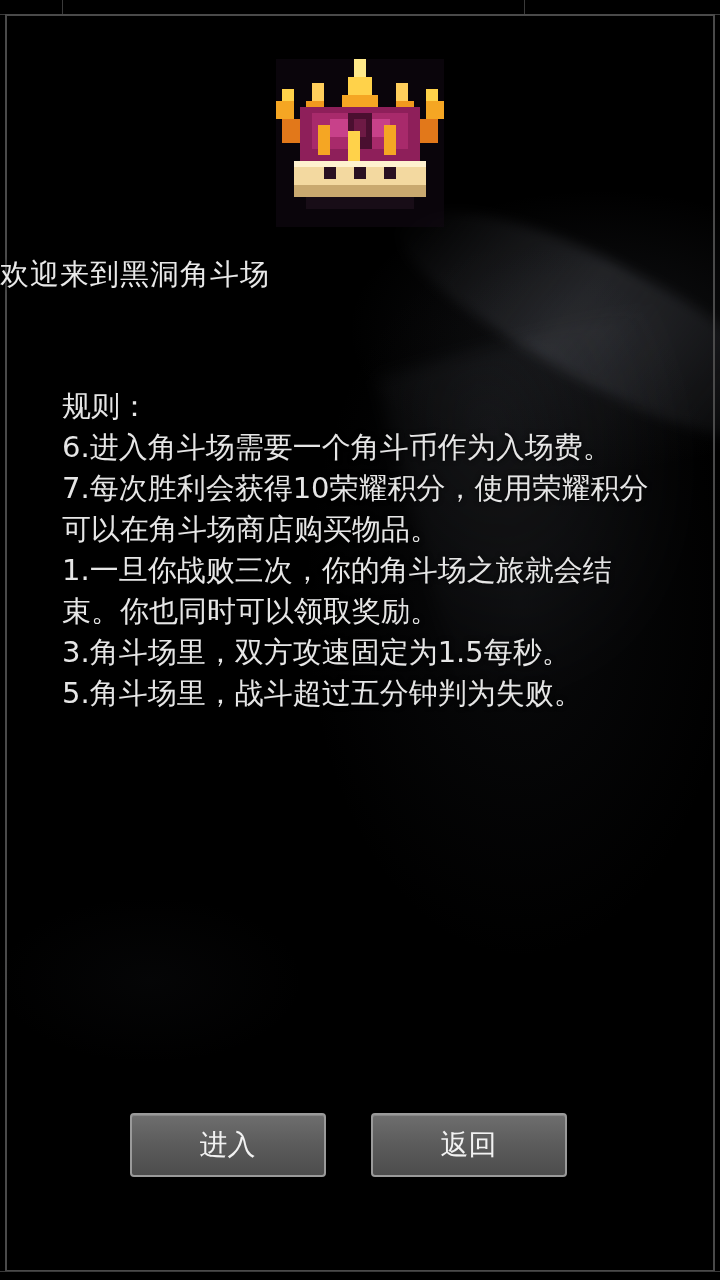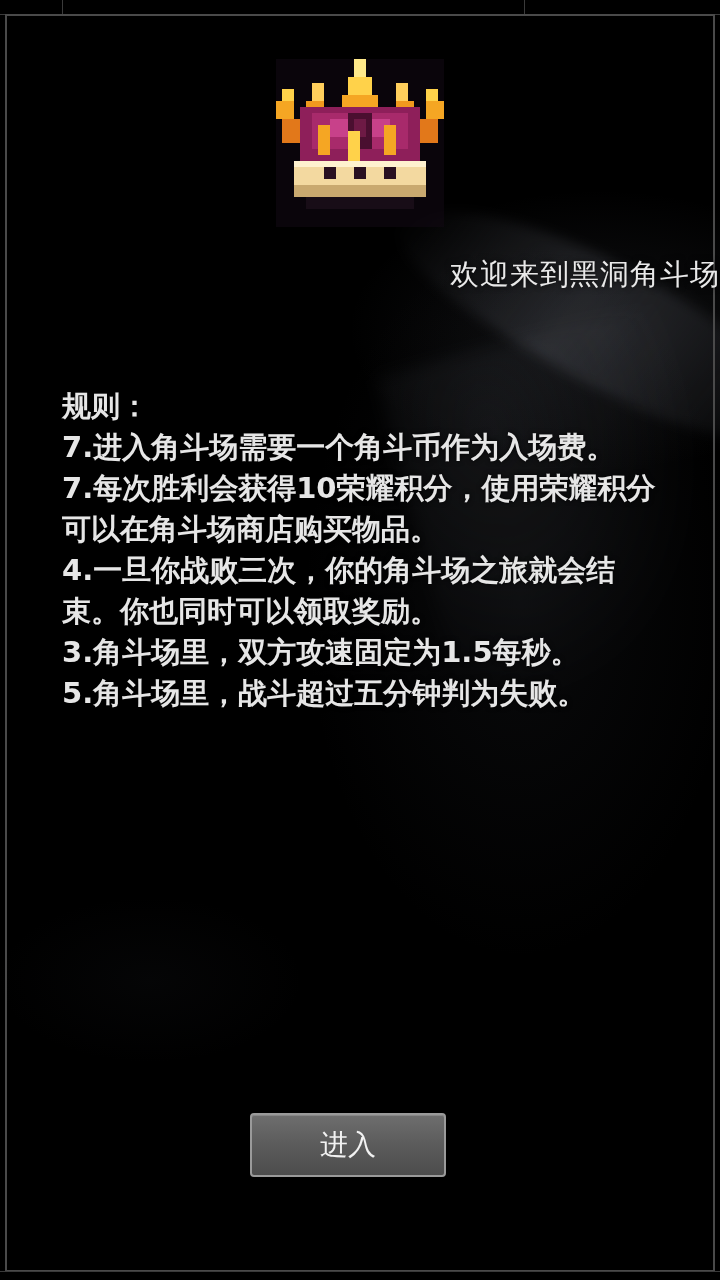--- a/index.html
+++ b/index.html
@@ -92,21 +92,21 @@
     position: relative;
     width: 192px;
     height: 182px;
   }
 
   .title {
     position: absolute;
     left: 0;
     top: 255px;
     width: 720px;
-    text-align: right;
+    text-align: left;
     color: #e9e9e9;
     font-size: 29px;
     letter-spacing: 1px;
     font-family: "DejaVu Sans", sans-serif;
     text-shadow: 0 0 6px rgba(0,0,0,0.9);
   }
 
   .rules {
     position: absolute;
     left: 62px;
@@ -115,21 +115,20 @@
     color: #e6e6e6;
     font-size: 29px;
     line-height: 41px;
     font-family: "DejaVu Sans", sans-serif;
     text-shadow: 0 0 5px rgba(0,0,0,0.9);
   }
   .rules .rule-line {
     margin: 0;
     padding: 0;
     white-space: pre-wrap;
-    font-weight: bold;
   }
 
   .buttons {
     position: absolute;
     left: 0;
     top: 1113px;
     width: 696px;
     display: flex;
     justify-content: center;
     gap: 45px;
@@ -219,25 +218,26 @@
 
         <rect x="7" y="24" width="18" height="2" fill="#1b0f1a" opacity="0.8"></rect>
       </svg>
     </span>
   </div>
 
   <div class="title">欢迎来到黑洞角斗场</div>
 
   <div class="rules">
     <p class="rule-line">规则：</p>
-    <p class="rule-line">7.进入角斗场需要一个角斗币作为入场费。</p>
+    <p class="rule-line">6.进入角斗场需要一个角斗币作为入场费。</p>
     <p class="rule-line">7.每次胜利会获得10荣耀积分，使用荣耀积分可以在角斗场商店购买物品。</p>
-    <p class="rule-line">4.一旦你战败三次，你的角斗场之旅就会结束。你也同时可以领取奖励。</p>
+    <p class="rule-line">1.一旦你战败三次，你的角斗场之旅就会结束。你也同时可以领取奖励。</p>
     <p class="rule-line">3.角斗场里，双方攻速固定为1.5每秒。</p>
     <p class="rule-line">5.角斗场里，战斗超过五分钟判为失败。</p>
   </div>
 
   <div class="buttons">
     <div class="btn">进入</div>
+    <div class="btn">返回</div>
   </div>
 
   <div class="bottom-edge"></div>
 </div>
 
 </body></html>

